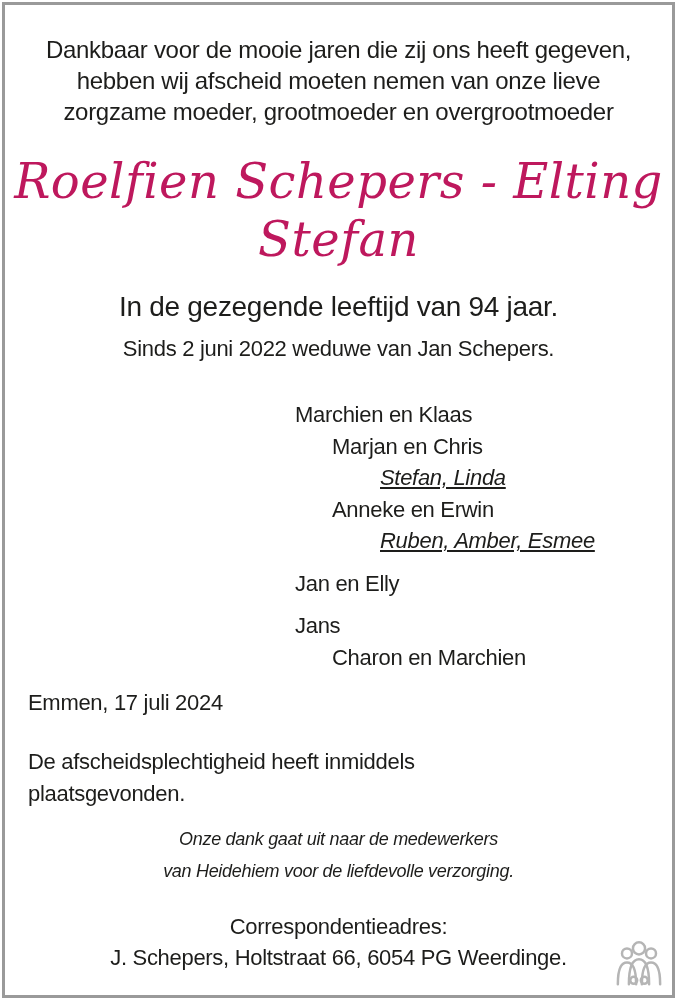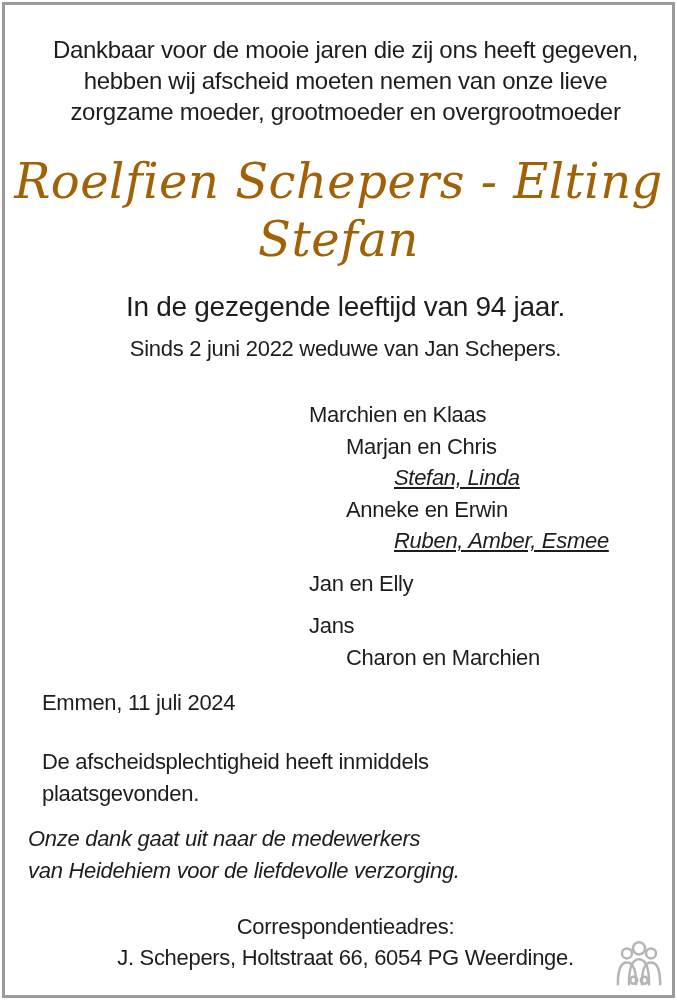--- a/index.html
+++ b/index.html
@@ -12,38 +12,38 @@
     color: #1d1d1b;
     overflow: hidden;
     box-sizing: border-box;
   }
   .frame {
     position: absolute;
     inset: 2px;
     border: 3px solid #9a9a9a;
     pointer-events: none;
   }
-  .txt { letter-spacing: -0.3px; margin-left: 14px; }
+  .txt { letter-spacing: -0.3px; }
 
   .intro {
     position: absolute;
     top: 34px; left: 0; right: 0;
     text-align: center;
     font-size: 24px;
     line-height: 31px;
   }
   .name-block {
     position: absolute;
     top: 152px; left: 0; right: 0;
     text-align: center;
     font-family: "DejaVu Serif", serif;
     font-style: italic;
     font-size: 48px;
     line-height: 58px;
-    color: #a16207;
+    color: #be185d;
     letter-spacing: 0.5px;
   }
   .age-line {
     position: absolute;
     top: 291px; left: 0; right: 0;
     text-align: center;
     font-size: 28px;
   }
   .widow-line {
     position: absolute;
@@ -68,23 +68,24 @@
     font-size: 22px;
   }
   .ceremony {
     position: absolute;
     top: 746px; left: 28px;
     font-size: 22px;
     line-height: 32px;
   }
   .thanks {
     position: absolute;
-    top: 823px; left: 14px; right: 0;
+    top: 823px; left: 0; right: 0;
+    text-align: center;
     font-style: italic;
-    font-size: 22px;
+    font-size: 18px;
     line-height: 32px;
   }
   .correspondence {
     position: absolute;
     top: 911px; left: 0; right: 0;
     text-align: center;
     font-size: 22px;
     line-height: 31px;
   }
   .logo {
@@ -117,21 +118,21 @@
     <div>Marchien en Klaas</div>
     <div class="ind1">Marjan en Chris</div>
     <div class="ind2 it">Stefan, Linda</div>
     <div class="ind1">Anneke en Erwin</div>
     <div class="ind2 it">Ruben, Amber, Esmee</div>
     <div class="gap">Jan en Elly</div>
     <div class="gap">Jans</div>
     <div class="ind1">Charon en Marchien</div>
   </div>
 
-  <div class="place-date txt">Emmen, 11 juli 2024</div>
+  <div class="place-date txt">Emmen, 17 juli 2024</div>
 
   <div class="ceremony txt">
     <div>De afscheidsplechtigheid heeft inmiddels</div>
     <div>plaatsgevonden.</div>
   </div>
 
   <div class="thanks txt">
     <div>Onze dank gaat uit naar de medewerkers</div>
     <div>van Heidehiem voor de liefdevolle verzorging.</div>
   </div>

